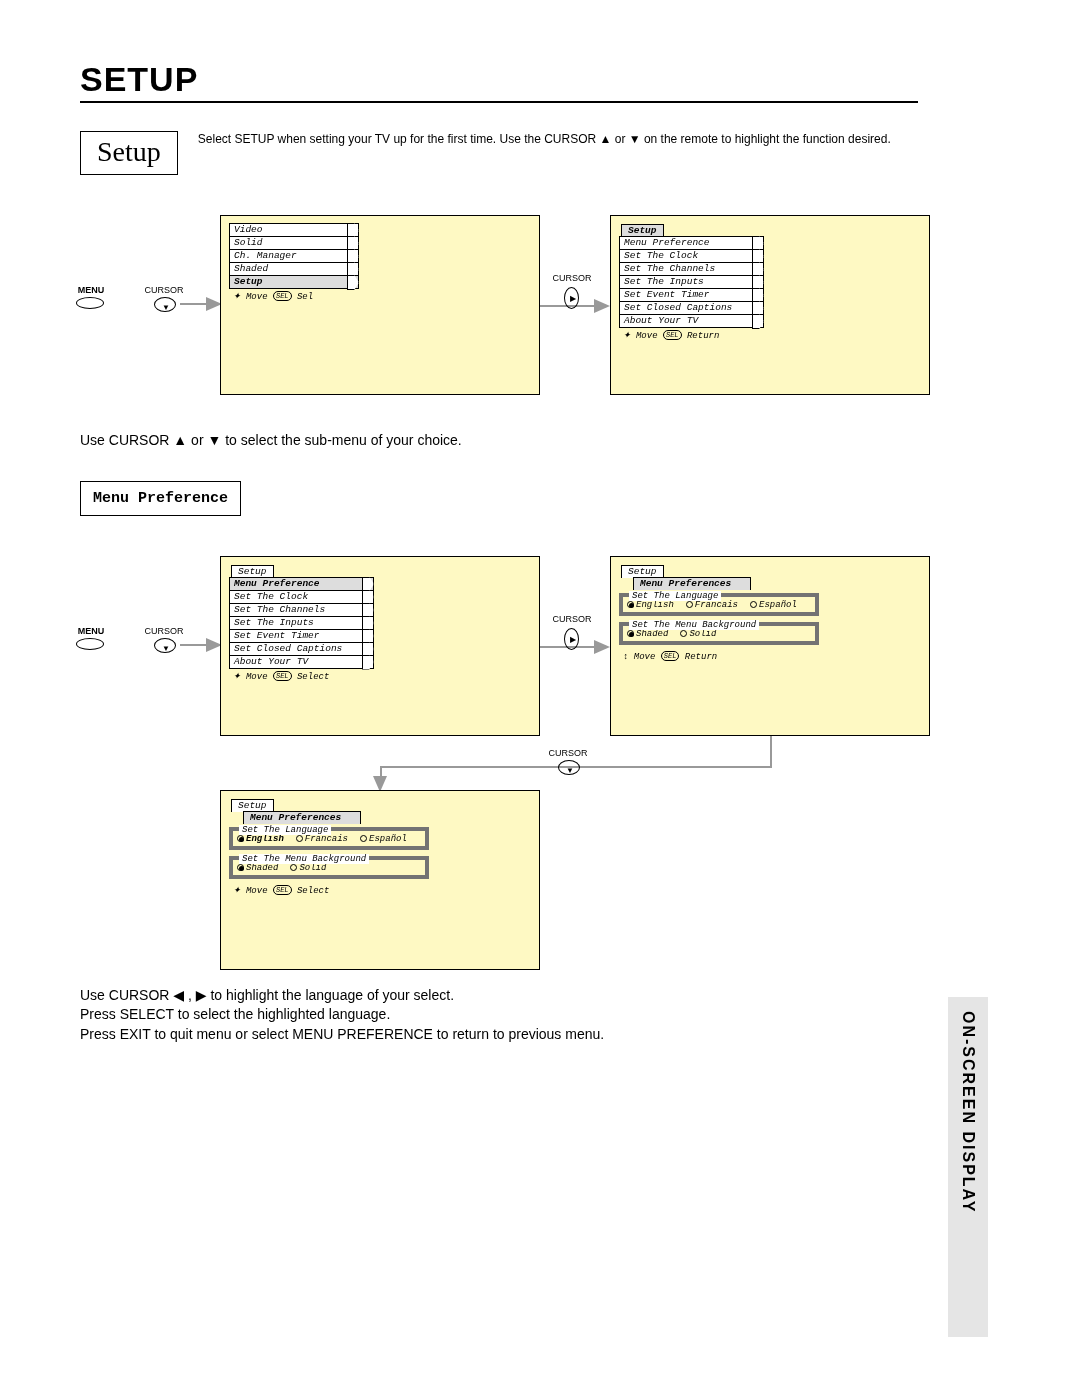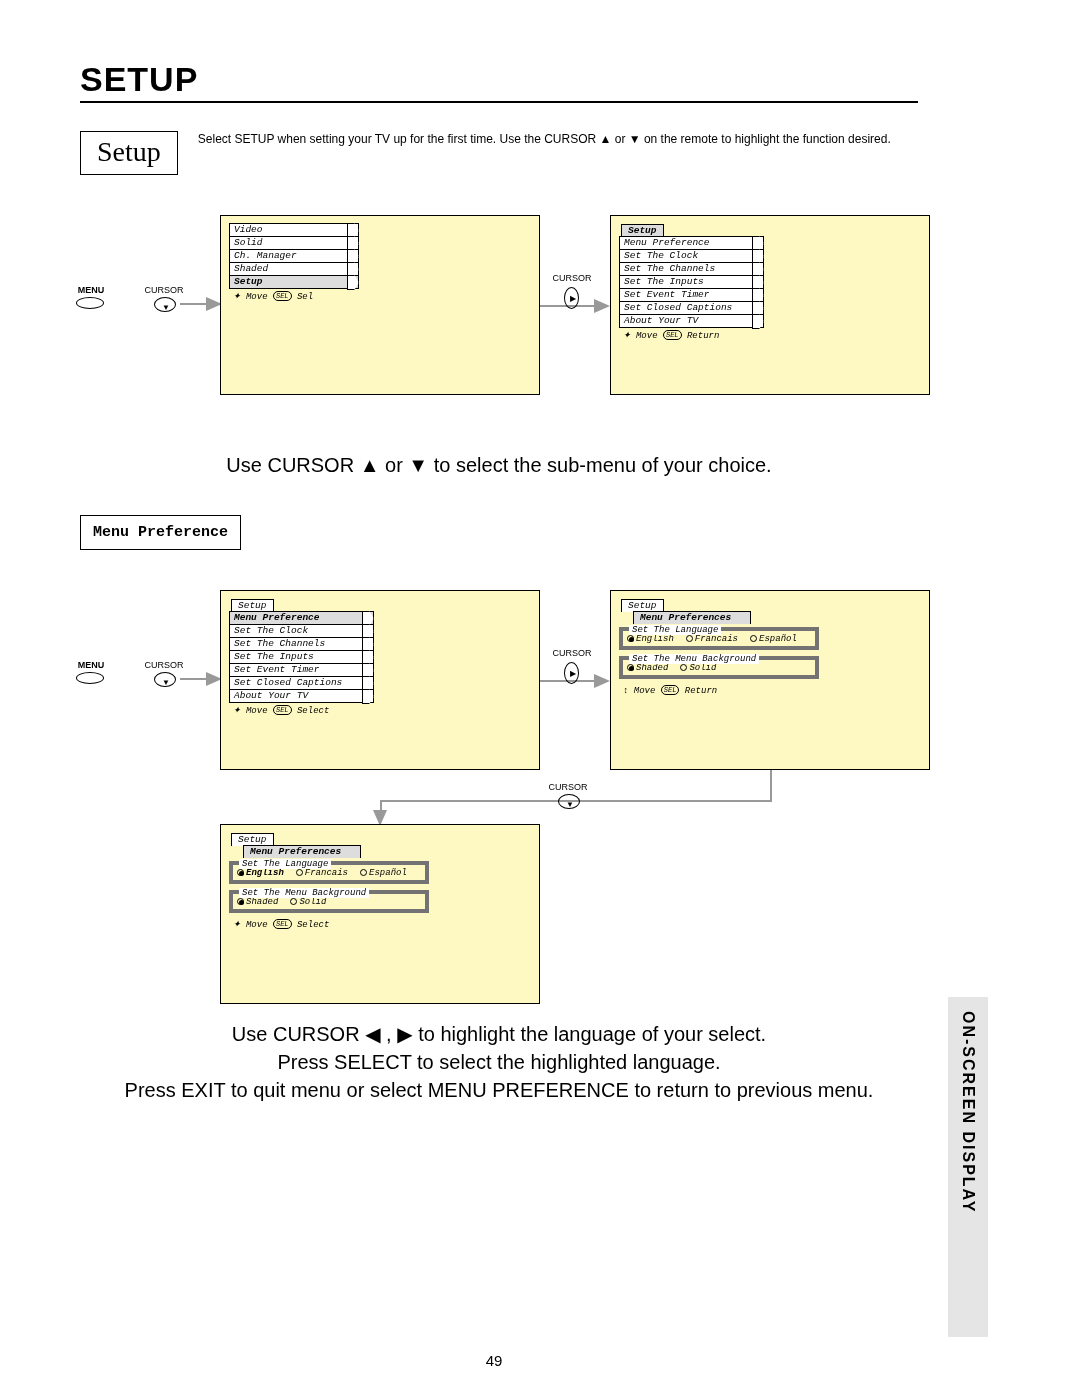--- a/index.html
+++ b/index.html
@@ -149,24 +149,23 @@
     border-right: 7px solid transparent;
     border-top: 16px solid #999;
   }
   .arrow-conn-v {
     position: absolute;
     width: 2px;
     background: #999;
   }
 
   .body-text {
-    font-size: 20px;
+    font-size: 14px;
     line-height: 1.4;
-    margin: 36px 0;
-    text-align: center;
+    margin: 16px 0;
   }
 
   .menupref-row {
     display: flex;
     align-items: center;
     gap: 28px;
     margin: 30px 0 40px;
   }
   .menupref-box {
     border: 1px solid #000;
@@ -340,14 +339,13 @@
   <div class="body-text" style="margin-top:10px;">
     <div>Use CURSOR ◀ , ▶ to highlight the language of your select.</div>
     <div>Press SELECT to select the highlighted language.</div>
     <div>Press EXIT to quit menu or select MENU PREFERENCE to return to previous menu.</div>
   </div>
 
   <div class="side-tab">
     <div class="side-tab-text">ON-SCREEN DISPLAY</div>
   </div>
 
-  <div class="page-num">49</div>
 </div>
 
 </body></html>

